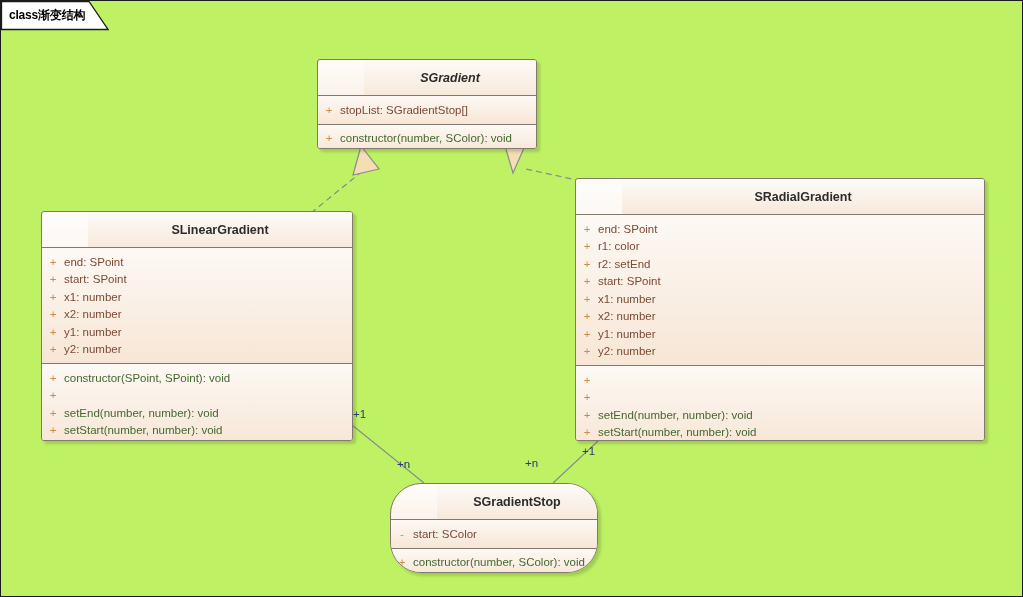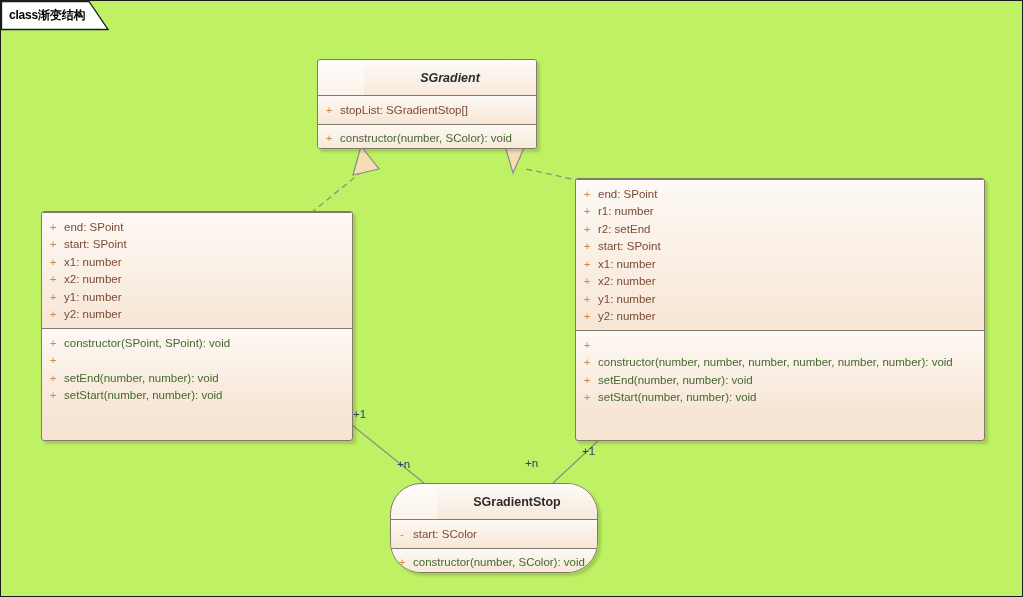--- a/index.html
+++ b/index.html
@@ -162,20 +162,21 @@
           </div>
         </div>
         <div class="compartment methods">
           <div class="member">
             <span class="vis">+</span>
             <span class="member-text">constructor(number, SColor): void</span>
           </div>
         </div>
       </div>
       <div class="uml-class" style="left: 40px; top: 210px; width: 312px; height: 230px;">
+        <div class="class-name" style="height: 35px;">SLinearGradient</div>
         <div class="compartment attributes">
           <div class="member">
             <span class="vis">+</span>
             <span class="member-text">end: SPoint</span>
           </div>
           <div class="member">
             <span class="vis">+</span>
             <span class="member-text">start: SPoint</span>
           </div>
           <div class="member">
@@ -207,28 +208,29 @@
             <span class="vis">+</span>
             <span class="member-text">setEnd(number, number): void</span>
           </div>
           <div class="member">
             <span class="vis">+</span>
             <span class="member-text">setStart(number, number): void</span>
           </div>
         </div>
       </div>
       <div class="uml-class" style="left: 574px; top: 177px; width: 410px; height: 263px;">
+        <div class="class-name" style="height: 35px;">SRadialGradient</div>
         <div class="compartment attributes">
           <div class="member">
             <span class="vis">+</span>
             <span class="member-text">end: SPoint</span>
           </div>
           <div class="member">
             <span class="vis">+</span>
-            <span class="member-text">r1: number</span>
+            <span class="member-text">r1: color</span>
           </div>
           <div class="member">
             <span class="vis">+</span>
             <span class="member-text">r2: setEnd</span>
           </div>
           <div class="member">
             <span class="vis">+</span>
             <span class="member-text">start: SPoint</span>
           </div>
           <div class="member">
@@ -247,21 +249,20 @@
             <span class="vis">+</span>
             <span class="member-text">y2: number</span>
           </div>
         </div>
         <div class="compartment methods">
           <div class="member">
             <span class="vis">+</span>
           </div>
           <div class="member">
             <span class="vis">+</span>
-            <span class="member-text">constructor(number, number, number, number, number, number): void</span>
           </div>
           <div class="member">
             <span class="vis">+</span>
             <span class="member-text">setEnd(number, number): void</span>
           </div>
           <div class="member">
             <span class="vis">+</span>
             <span class="member-text">setStart(number, number): void</span>
           </div>
         </div>

